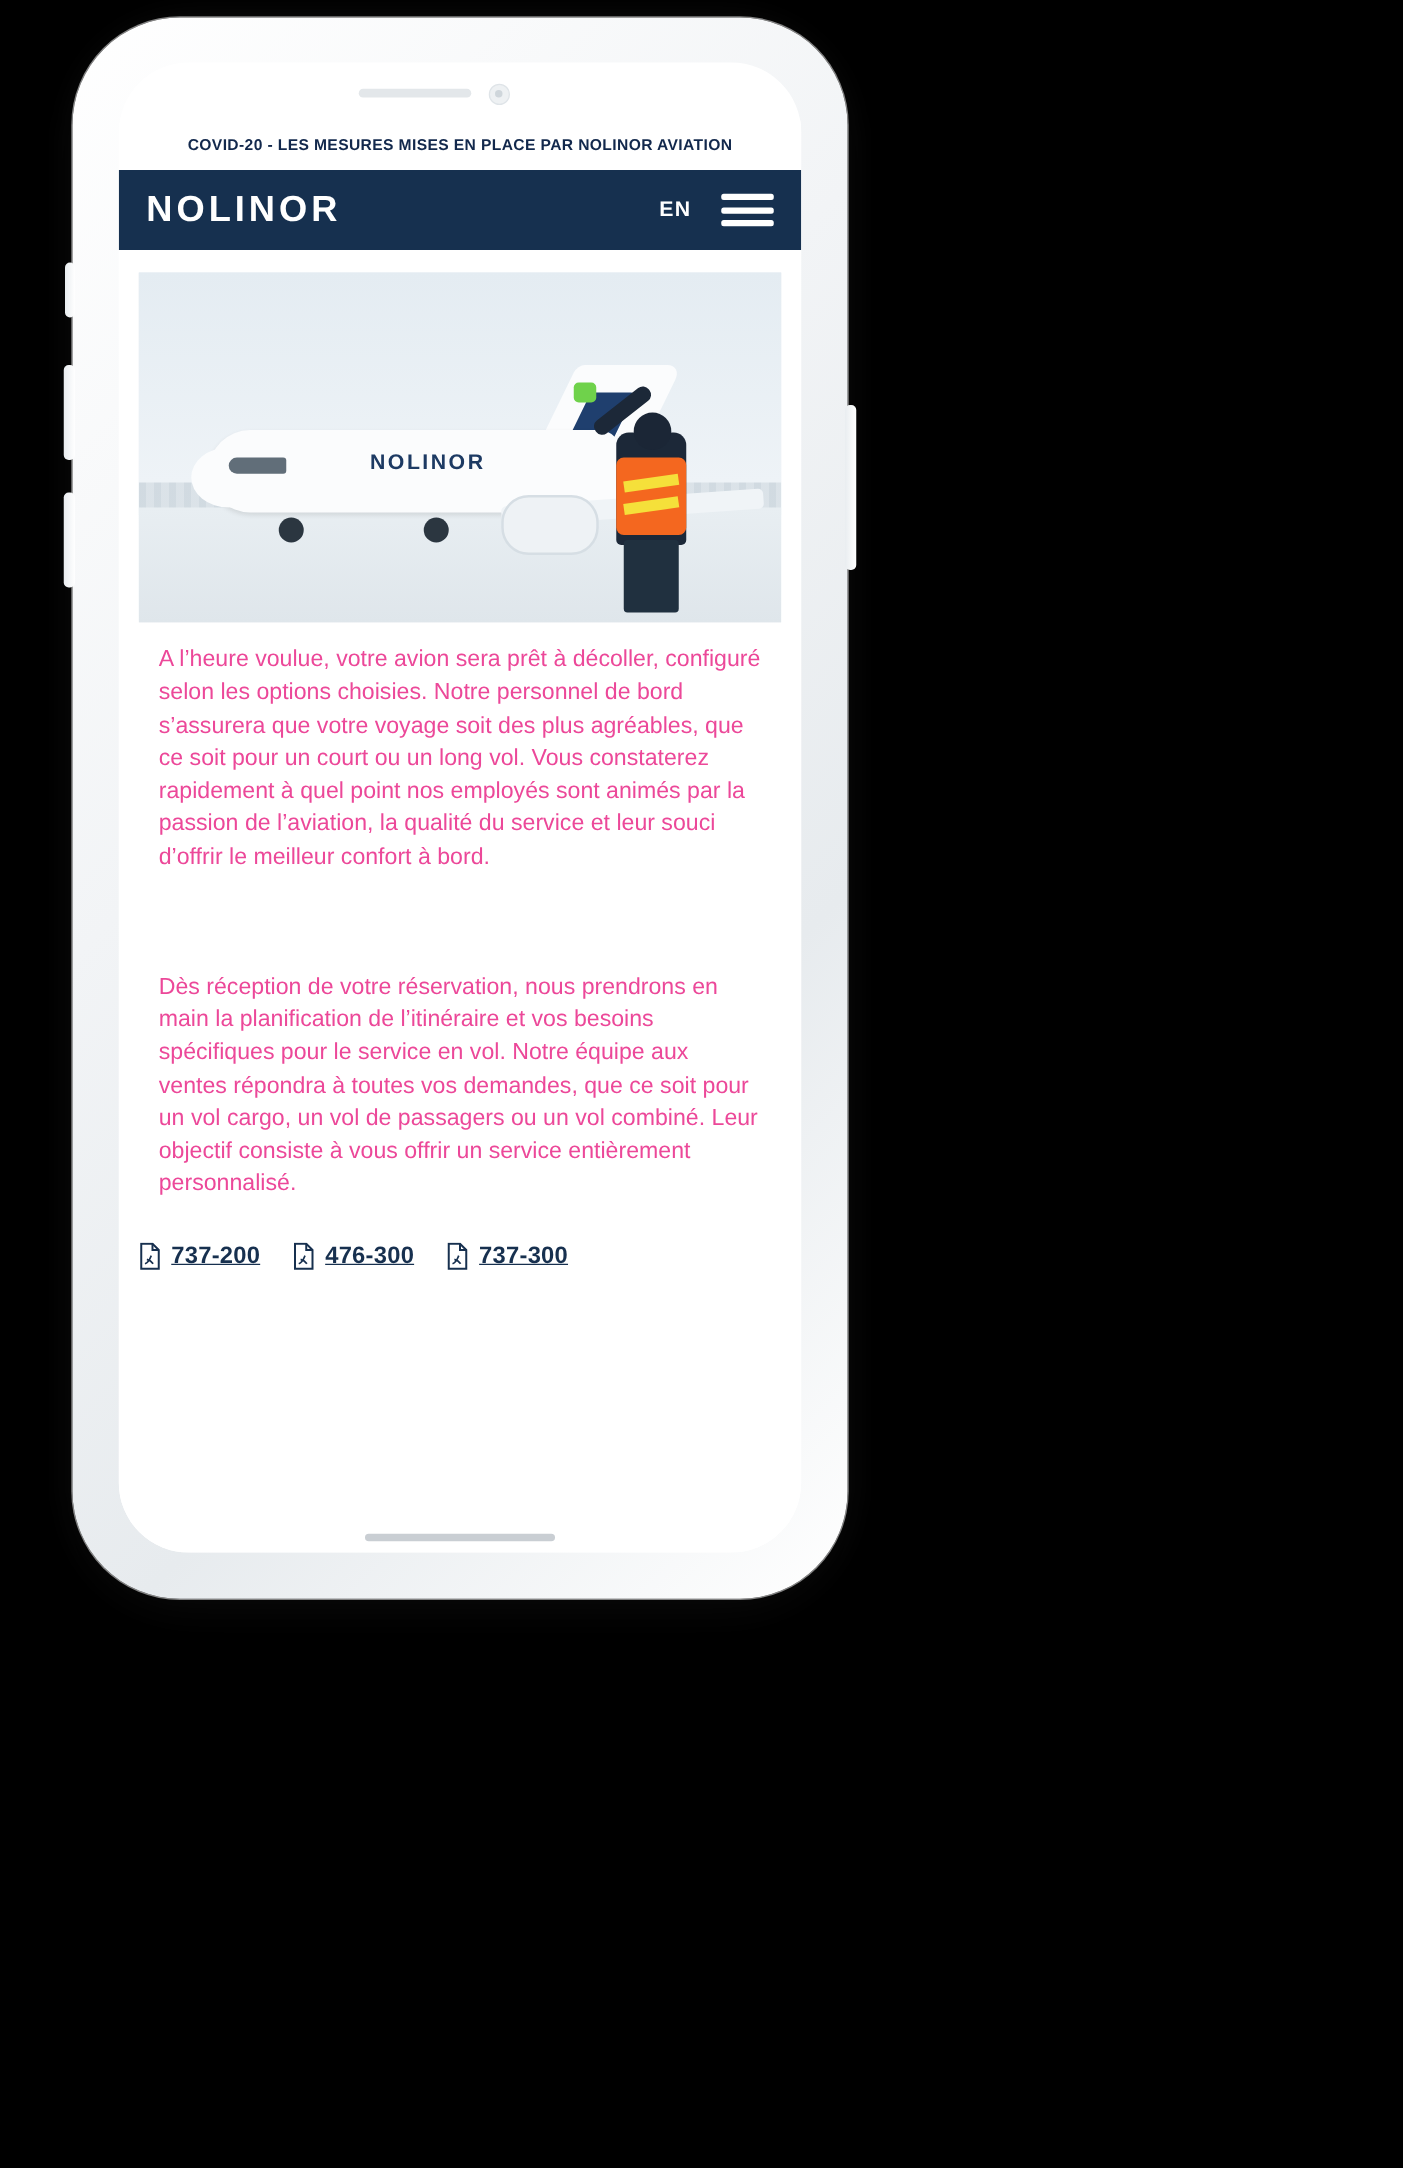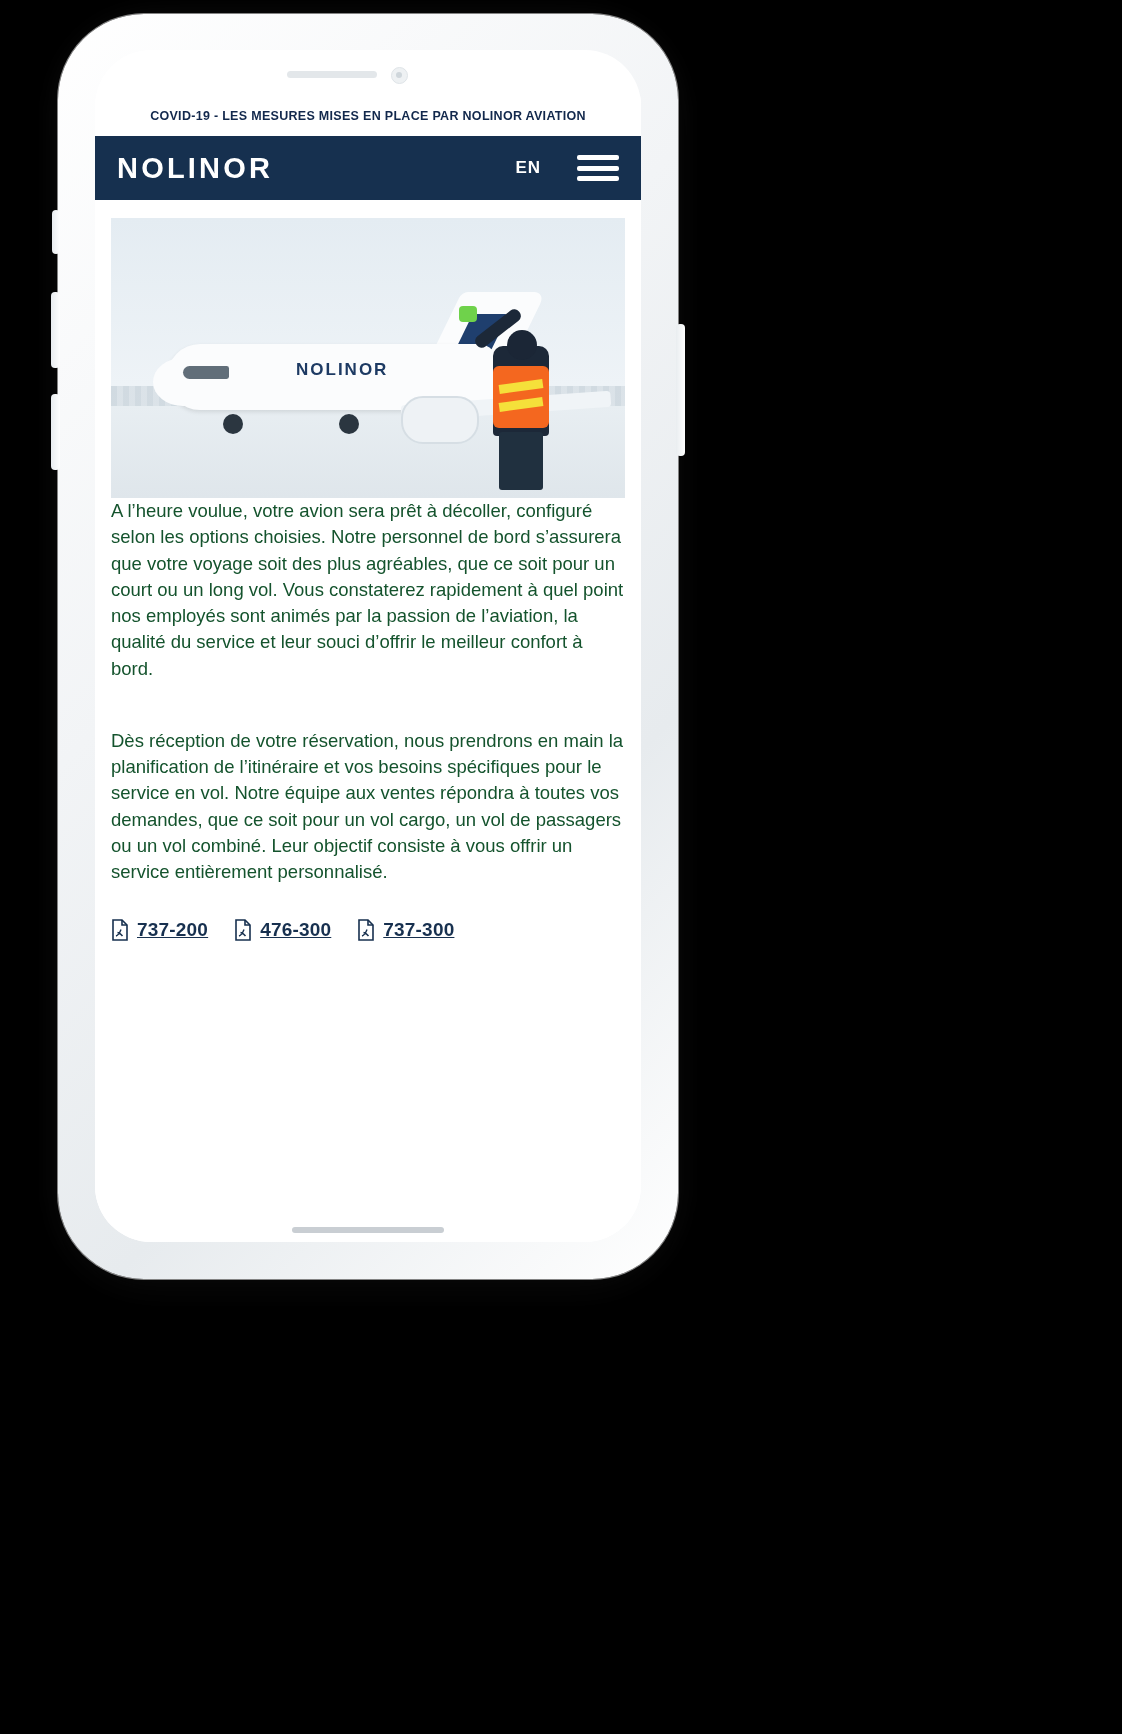--- a/index.html
+++ b/index.html
@@ -129,21 +129,21 @@
   .brand {
     color: #ffffff;
     font-size: 29px;
     font-weight: bold;
     letter-spacing: 3.2px;
     font-family: "Liberation Sans", sans-serif;
   }
   .nav-right {
     display: flex;
     align-items: center;
-    gap: 36px;
+    gap: 24px;
   }
   .lang {
     color: #ffffff;
     font-size: 17px;
     font-weight: bold;
     letter-spacing: 1px;
   }
   .burger {
     width: 42px;
     height: 26px;
@@ -257,22 +257,22 @@
     font-size: 34px;
     font-weight: bold;
     color: #111418;
     margin: 26px 0 18px 0;
     letter-spacing: -0.3px;
   }
   p.body {
     font-family: "Liberation Sans", sans-serif;
     font-size: 18.5px;
     line-height: 1.42;
-    color: #14532d;
-    margin: 0;
+    color: #ec4899;
+    margin: 16px;
   }
   .gap { height: 46px; }
   .pdf-row {
     display: flex;
     gap: 26px;
     align-items: center;
     margin-top: 34px;
     padding-bottom: 20px;
   }
   .pdf-link {
@@ -316,21 +316,21 @@
     <div class="phone-screen">
 
       <div class="sensor-row">
         <div class="speaker"></div>
         <div class="camera"></div>
       </div>
 
       <div class="page">
 
         <div class="covid-bar">
-          <span>COVID-19 - LES MESURES MISES EN PLACE PAR NOLINOR AVIATION</span>
+          <span>COVID-20 - LES MESURES MISES EN PLACE PAR NOLINOR AVIATION</span>
         </div>
 
         <div class="navbar">
           <div class="brand">NOLINOR</div>
           <div class="nav-right">
             <div class="lang">EN</div>
             <div class="burger">
               <i></i>
                 <i></i>
                 <i></i>

